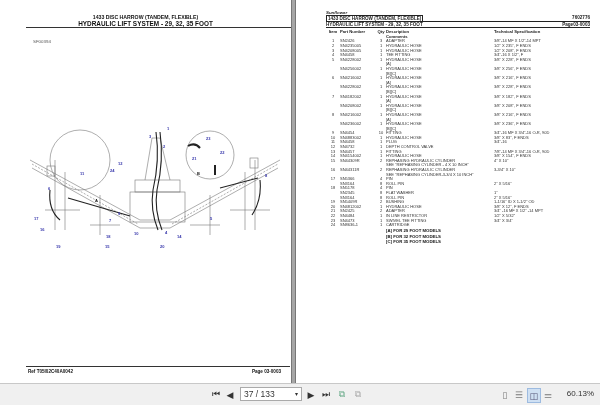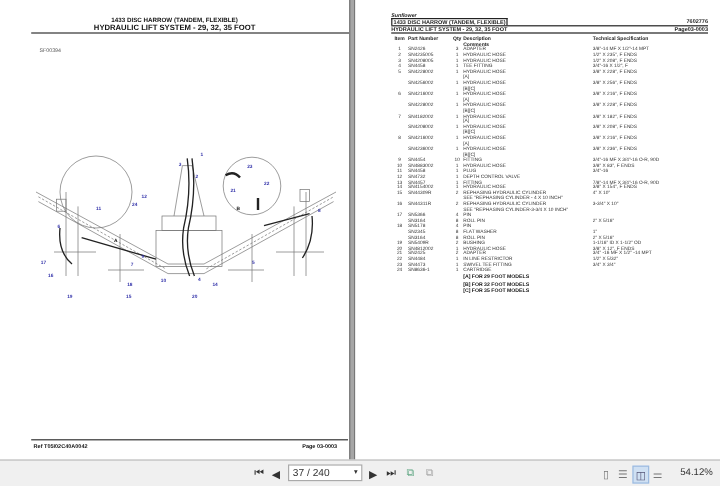--- a/index.html
+++ b/index.html
@@ -442,21 +442,21 @@
 </div>
 
 <div class="toolbar">
   <div class="tb-btn" style="left:210px;width:12px;">
       <span>⏮</span>
     </div>
   <div class="tb-btn" style="left:225px;width:10px;">
       <span>◀</span>
     </div>
   <div class="page-box">
-    <span>37 / 240</span>
+    <span>37 / 133</span>
     <span class="dd">▾</span>
   </div>
   <div class="tb-btn" style="left:306px;width:10px;">
       <span>▶</span>
     </div>
   <div class="tb-btn" style="left:320px;width:12px;">
       <span>⏭</span>
     </div>
   <div class="tb-btn" style="left:336px;width:12px;color:#6a8;">
       <span>⧉</span>
@@ -470,14 +470,14 @@
     </div>
   <div class="tb-btn" style="left:513px;width:12px;color:#777;">
       <span>☰</span>
     </div>
   <div class="tb-btn view-sel" style="left:527px;width:12px;color:#557;">
       <span>◫</span>
     </div>
   <div class="tb-btn" style="left:542px;width:12px;color:#777;">
       <span>⚌</span>
     </div>
-  <div class="zoom-val">54.12%</div>
+  <div class="zoom-val">60.13%</div>
 </div>
 
 </body></html>

